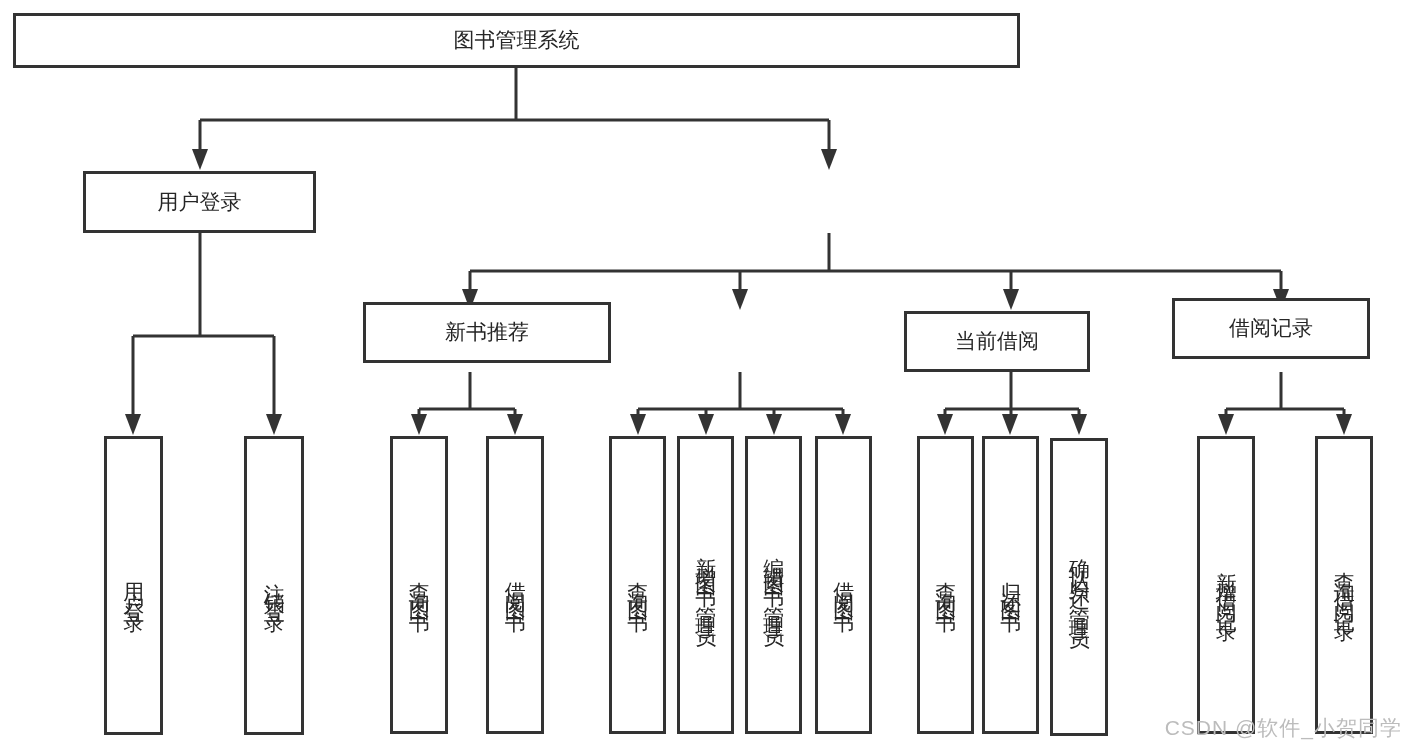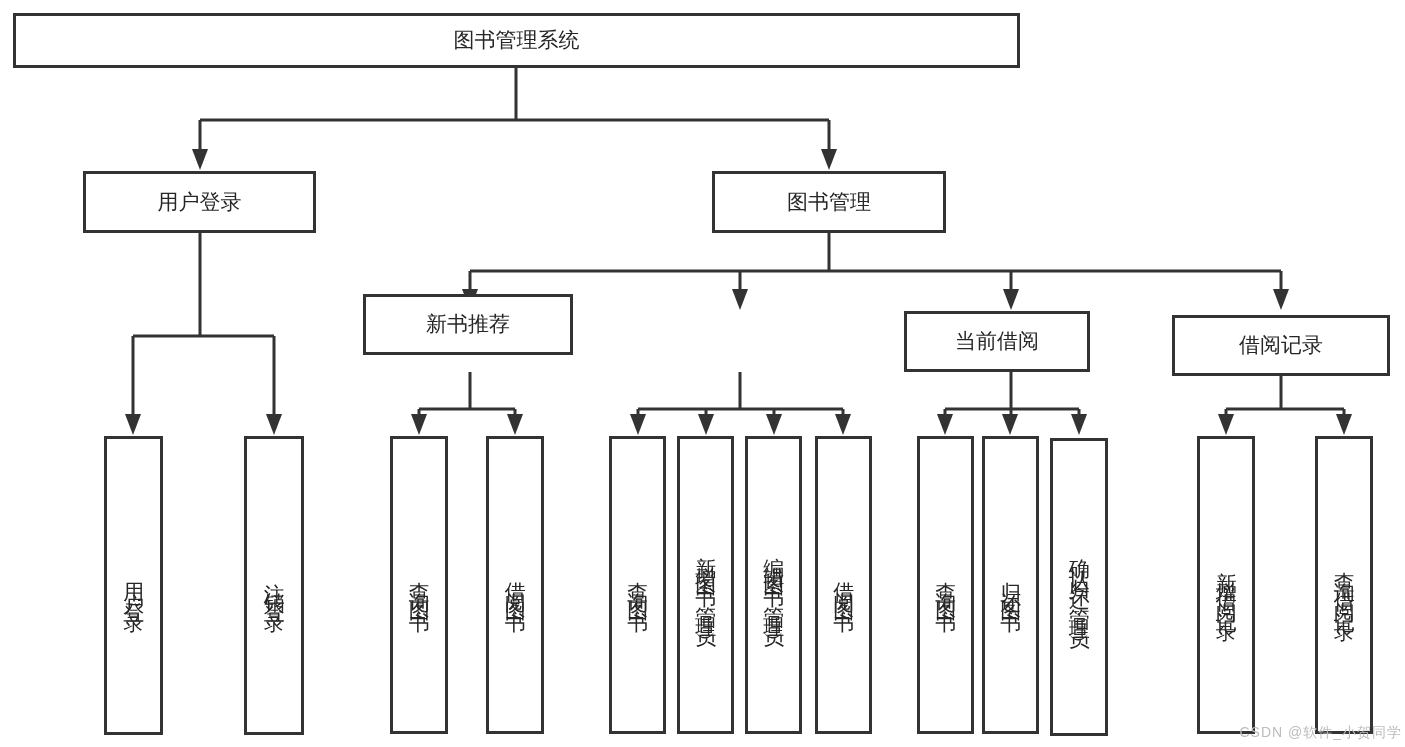--- a/index.html
+++ b/index.html
@@ -30,21 +30,21 @@
   .box.v{
     writing-mode:vertical-rl;
     text-orientation:mixed;
     letter-spacing:10px;
     white-space:normal;
   }
   .watermark{
     position:absolute;
     right:3px;bottom:5px;
     color:var(--watermark);
-    font-size:14px;
+    font-size:21px;
     z-index:5;
     letter-spacing:1px;
   }
 </style>
 </head>
 <body>
 
 <div class="canvas">
 
   <svg class="wires" width="1405" height="747" viewBox="0 0 1405 747">
@@ -83,25 +83,24 @@
       <polygon points="1010,435 1002,414 1018,414"></polygon>
       <polygon points="1079,435 1071,414 1087,414"></polygon>
       <polygon points="1226,435 1218,414 1234,414"></polygon>
       <polygon points="1344,435 1336,414 1352,414"></polygon>
     </g>
   </svg>
 
   <div class="box" style="left:13px;top:13px;width:1007px;height:55px">图书管理系统</div>
 
   <div class="box" style="left:83px;top:171px;width:233px;height:62px">用户登录</div>
-  <div class="box" style="left:712px;top:171px;width:234px;height:62px">图书管理</div>
 
-  <div class="box" style="left:363px;top:294px;width:210px;height:61px">新书推荐</div>
+  <div class="box" style="left:363px;top:302px;width:248px;height:61px">新书推荐</div>
   <div class="box" style="left:904px;top:311px;width:186px;height:61px">当前借阅</div>
-  <div class="box" style="left:1172px;top:315px;width:218px;height:61px">借阅记录</div>
+  <div class="box" style="left:1172px;top:298px;width:198px;height:61px">借阅记录</div>
 
   <div class="box v" style="left:104px;top:436px;width:59px;height:299px">用户登录</div>
   <div class="box v" style="left:244px;top:436px;width:60px;height:299px">注销登录</div>
 
   <div class="box v" style="left:390px;top:436px;width:58px;height:298px">查询图书</div>
   <div class="box v" style="left:486px;top:436px;width:58px;height:298px">借阅图书</div>
 
   <div class="box v" style="left:609px;top:436px;width:57px;height:298px">查询图书</div>
   <div class="box v" style="left:677px;top:436px;width:57px;height:298px">新增图书（管理员）</div>
   <div class="box v" style="left:745px;top:436px;width:57px;height:298px">编辑图书（管理员）</div>

